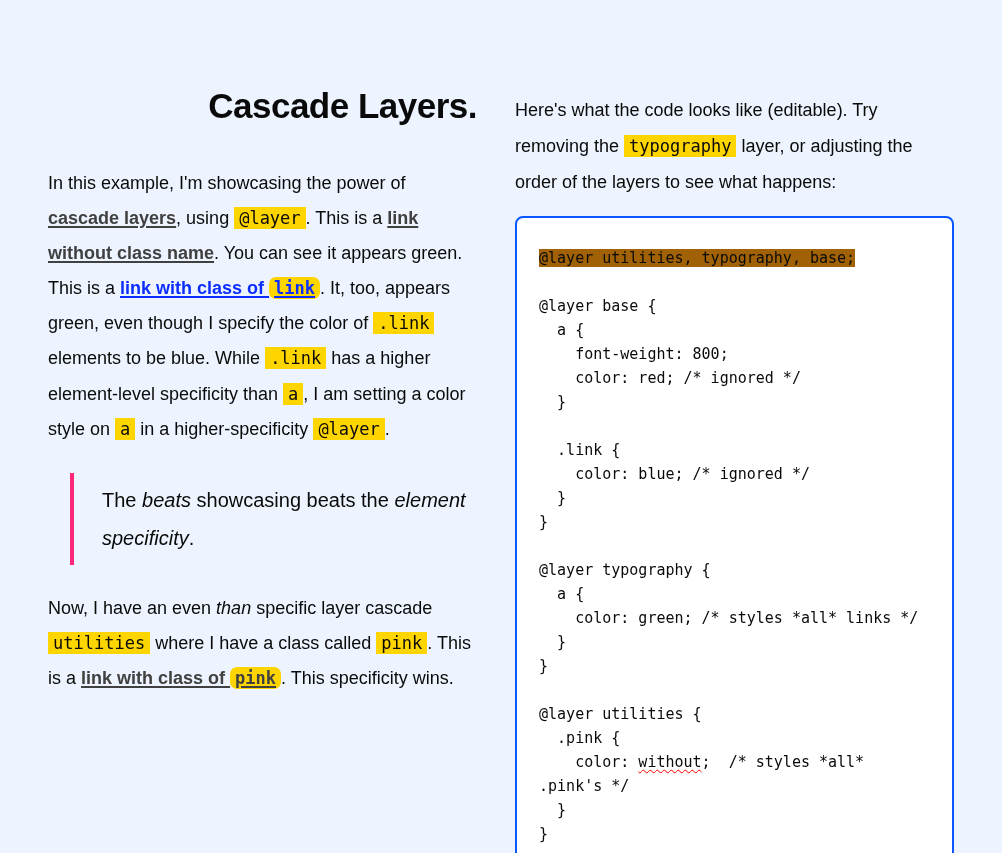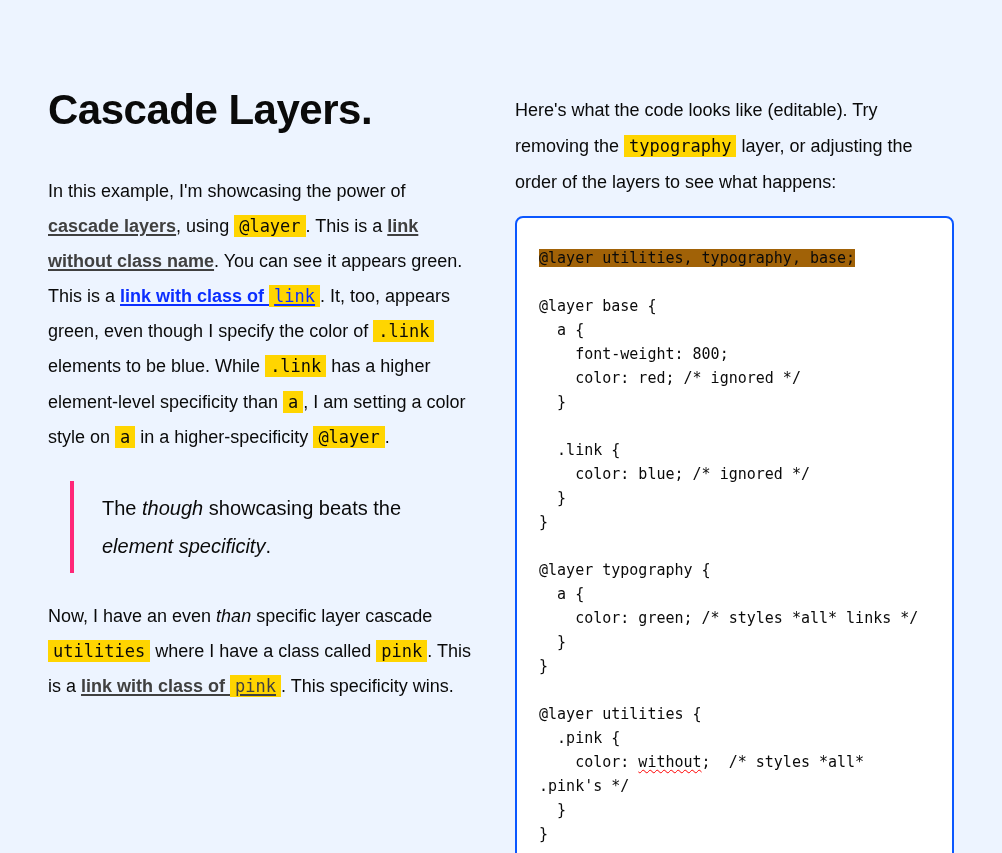--- a/index.html
+++ b/index.html
@@ -9,25 +9,26 @@
       color: #0a0a0a;
       width: 1002px;
       height: 853px;
       padding: 48px;
       display: flex;
       gap: 28px;
     }
     .col-left { width: 430px; }
     .col-right { width: 440px; margin-left: 10px;}
     h1 {
-      font-size: 42px;
+      font-size: 35px;
       font-weight: 900;
       letter-spacing: -0.5px;
       margin-top: 38px;
       margin-bottom: 40px;
+      text-align: right;
     }
     p {
       font-size: 18px;
       line-height: 1.95;
       font-weight: 400;
     }
     .para { margin-bottom: 20px; }
     code.hl {
       background: #ffd500;
       font-family: ui-monospace, SFMono-Regular, Menlo, Consolas, monospace;
@@ -35,21 +36,21 @@
       padding: 1px 5px;
     }
     .lk {
       font-weight: 800;
       text-decoration: underline;
       text-decoration-thickness: 2px;
       text-underline-offset: 2px;
     }
     .lk-red { color: #404040; }
     .lk-blue { color: #0b2eff; }
-    .lk code.hl { font-weight: 400; }
+    .lk code.hl { font-weight: 700; border-radius: 7px; }
     blockquote {
       border-left: 4px solid #ff2777;
       padding: 8px 0 8px 28px;
       margin: 26px 0 26px 22px;
       font-size: 20px;
       line-height: 1.9;
     }
     blockquote em { font-style: italic; }
     .intro-right {
       font-size: 18px;
@@ -82,21 +83,21 @@
 
 <div class="col-left">
   <h1>Cascade Layers.</h1>
 
   <p class="para">
     <span>In this example, I'm showcasing the power of </span>
     <a class="lk lk-red">cascade layers</a><span>, using </span><code class="hl">@layer</code><span>. This is a </span><a class="lk lk-red">link without class name</a><span>. You can see it appears green. This is a </span><a class="lk lk-blue"><span>link with class of </span><code class="hl">link</code></a><span>. It, too, appears green, even though I specify the color of </span><code class="hl">.link</code><span> elements to be blue. While </span><code class="hl">.link</code><span> has a higher element-level specificity than </span><code class="hl">a</code><span>, I am setting a color style on </span><code class="hl">a</code><span> in a higher-specificity </span><code class="hl">@layer</code><span>.</span>
   </p>
 
   <blockquote>
-    <span>The </span><em>though</em><span> showcasing beats the </span><em>element specificity</em><span>.</span>
+    <span>The </span><em>beats</em><span> showcasing beats the </span><em>element specificity</em><span>.</span>
   </blockquote>
 
   <p class="para">
     <span>Now, I have an even </span><em>than</em><span> specific layer cascade </span><code class="hl">utilities</code><span> where I have a class called </span><code class="hl">pink</code><span>. This is a </span><a class="lk lk-red"><span>link with class of </span><code class="hl">pink</code></a><span>. This specificity wins.</span>
   </p>
 </div>
 
 <div class="col-right">
   <p class="intro-right">
     <span>Here's what the code looks like (editable). Try removing the </span><code class="hl">typography</code><span> layer, or adjusting the order of the layers to see what happens:</span>

